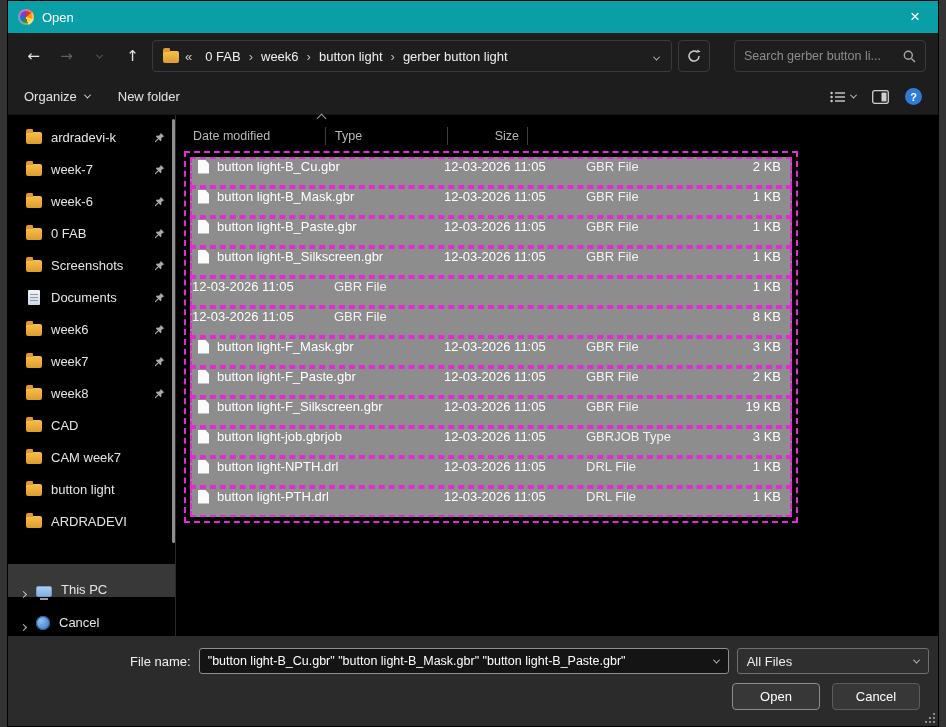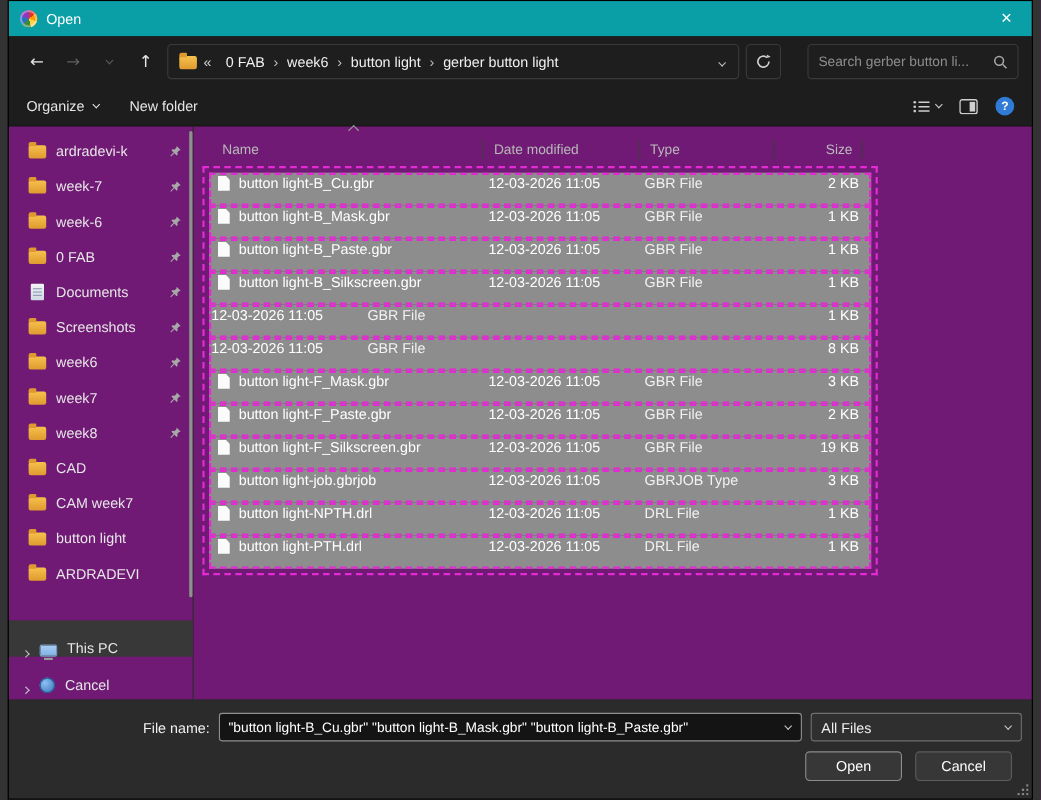--- a/index.html
+++ b/index.html
@@ -39,21 +39,21 @@
   .searchbox input{flex:1;min-width:0;background:transparent;border:0;outline:none;color:#ddd;font-size:12.5px;font-family:inherit}
   .searchbox input::placeholder{color:#8d8d8d}
   
   .commandbar{height:36px;flex:none;display:flex;align-items:center;padding:0 16px;gap:28px;background:#1d1d1d;border-bottom:1px solid #141414}
   .cmdbtn{display:flex;align-items:center;gap:8px;color:#e4e4e4}
   .cmd-right{margin-left:auto;display:flex;align-items:center;gap:16px}
   .iconbtn{display:flex;align-items:center;gap:5px;color:#cfcfcf}
   .help-btn{width:17px;height:17px;border-radius:50%;background:var(--helpblue,#2f7bd6);color:#fff;
     font-size:11px;font-weight:bold;display:flex;align-items:center;justify-content:center}
   
-  .main{flex:1;min-height:0;display:flex;background:#701a75;position:relative}
+  .main{flex:1;min-height:0;display:flex;background:#000000;position:relative}
   .sidebar{width:168px;flex:none;display:flex;flex-direction:column;padding-top:6px;position:relative;border-right:1px solid #2a2a2a}
   .side-scroll{position:absolute;right:0;top:4px;width:3px;height:424px;background:#8f8f8f;border-radius:2px}
   .side-item{height:32px;display:flex;align-items:center;gap:9px;padding-left:18px;color:#e6e6e6;white-space:nowrap}
   .side-label{overflow:hidden;text-overflow:ellipsis}
   .pin{margin-left:auto;margin-right:10px;flex:none;display:flex}
   .tree{margin-top:auto;margin-bottom:6px}
   .tree-item{height:33px;display:flex;align-items:flex-end;gap:9px;padding-left:13px;color:#e6e6e6}
   .tree-item.selected{background:#383838}
   .tree-chev{color:#c0c0c0;margin-right:1px}
   
@@ -237,32 +237,32 @@
             <span class="ico folder"></span>
             <span class="side-label">0 FAB</span>
             <span class="pin">
               <svg width="11" height="11" viewBox="0 0 12 12">
                 <path fill="#a8a8a8" d="M7.2.8l4 4-1.5.4-1.8 1.8.3 2.2-1 1-2.3-2.3-3.2 3.3-.8-.8 3.3-3.2L2 4.9l1-1 2.2.3L7 2.4z"></path>
               </svg>
             </span>
           </div>
 
           <div class="side-item">
+            <span class="ico folder"></span>
+            <span class="side-label">Screenshots</span>
+            <span class="pin">
+              <svg width="11" height="11" viewBox="0 0 12 12">
+                <path fill="#a8a8a8" d="M7.2.8l4 4-1.5.4-1.8 1.8.3 2.2-1 1-2.3-2.3-3.2 3.3-.8-.8 3.3-3.2L2 4.9l1-1 2.2.3L7 2.4z"></path>
+              </svg>
+            </span>
+          </div>
+
+          <div class="side-item">
             <span class="ico document"></span>
             <span class="side-label">Documents</span>
-            <span class="pin">
-              <svg width="11" height="11" viewBox="0 0 12 12">
-                <path fill="#a8a8a8" d="M7.2.8l4 4-1.5.4-1.8 1.8.3 2.2-1 1-2.3-2.3-3.2 3.3-.8-.8 3.3-3.2L2 4.9l1-1 2.2.3L7 2.4z"></path>
-              </svg>
-            </span>
-          </div>
-
-          <div class="side-item">
-            <span class="ico folder"></span>
-            <span class="side-label">Screenshots</span>
             <span class="pin">
               <svg width="11" height="11" viewBox="0 0 12 12">
                 <path fill="#a8a8a8" d="M7.2.8l4 4-1.5.4-1.8 1.8.3 2.2-1 1-2.3-2.3-3.2 3.3-.8-.8 3.3-3.2L2 4.9l1-1 2.2.3L7 2.4z"></path>
               </svg>
             </span>
           </div>
 
           <div class="side-item">
             <span class="ico folder"></span>
             <span class="side-label">week6</span>
@@ -347,21 +347,20 @@
             <span class="ico network"></span>
             <span>Cancel</span>
           </div>
         </div>
       <span class="side-scroll"></span>
     </div>
 
     <div class="listpane">
       <i class="sortmark"></i>
       <div class="lheader">
-        <span class="lh lh-name">Name</span>
         <span class="lh lh-date">Date modified</span>
         <span class="lh lh-type">Type</span>
         <span class="lh lh-size">Size</span>
       </div>
 
       <div class="sel-outline">
         <div class="rows">
 
             <div class="row">
               <span class="r-name">

